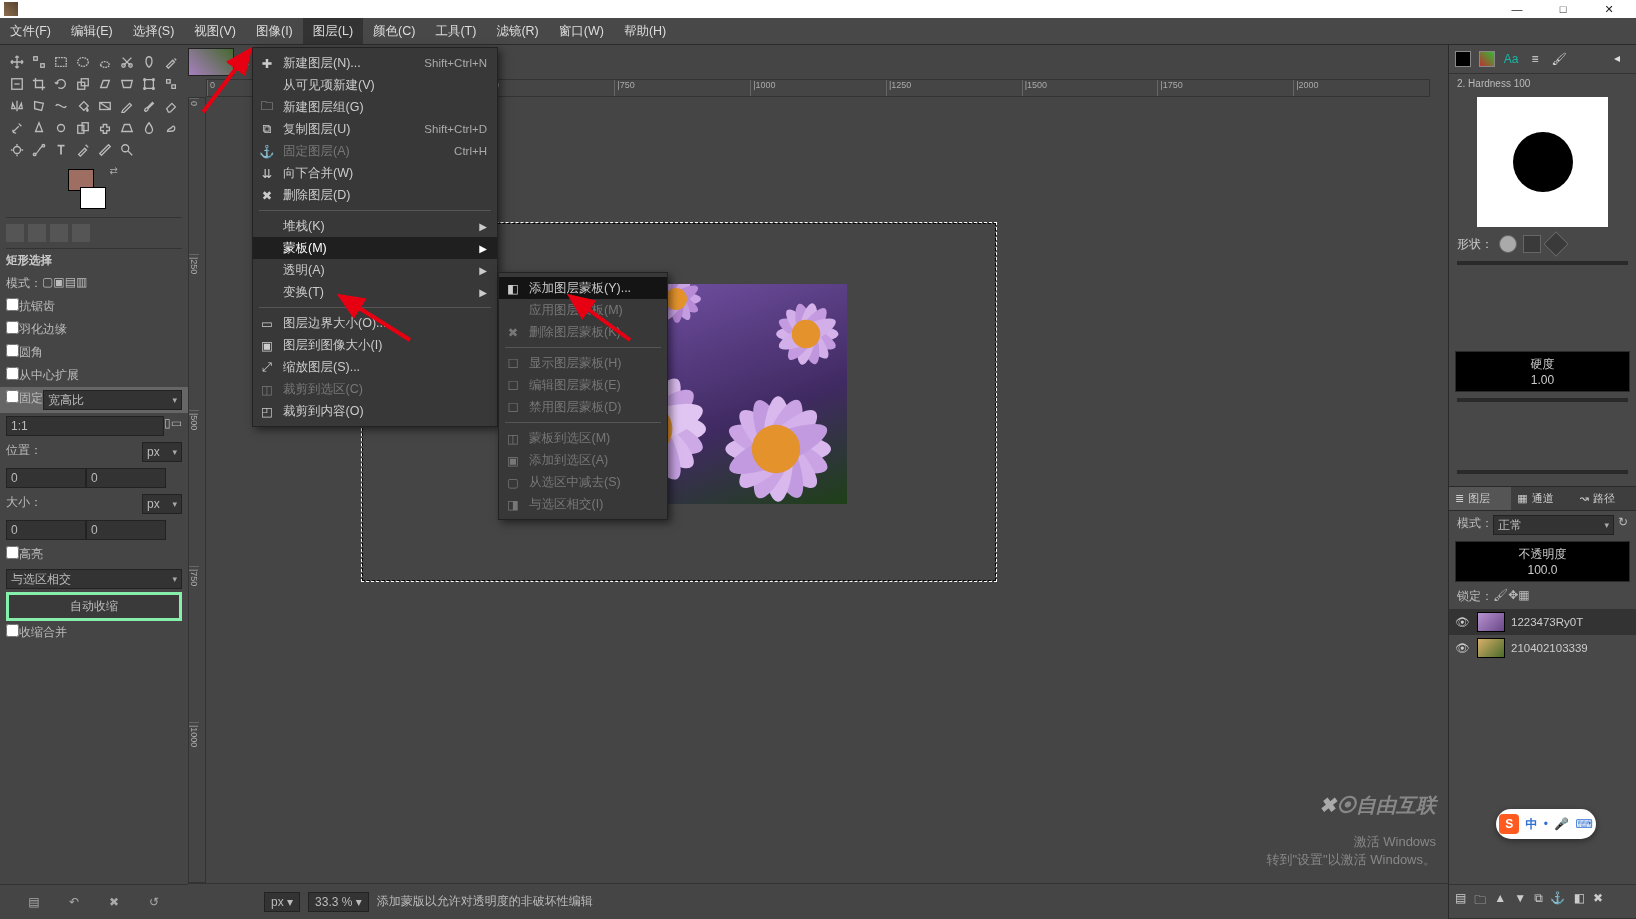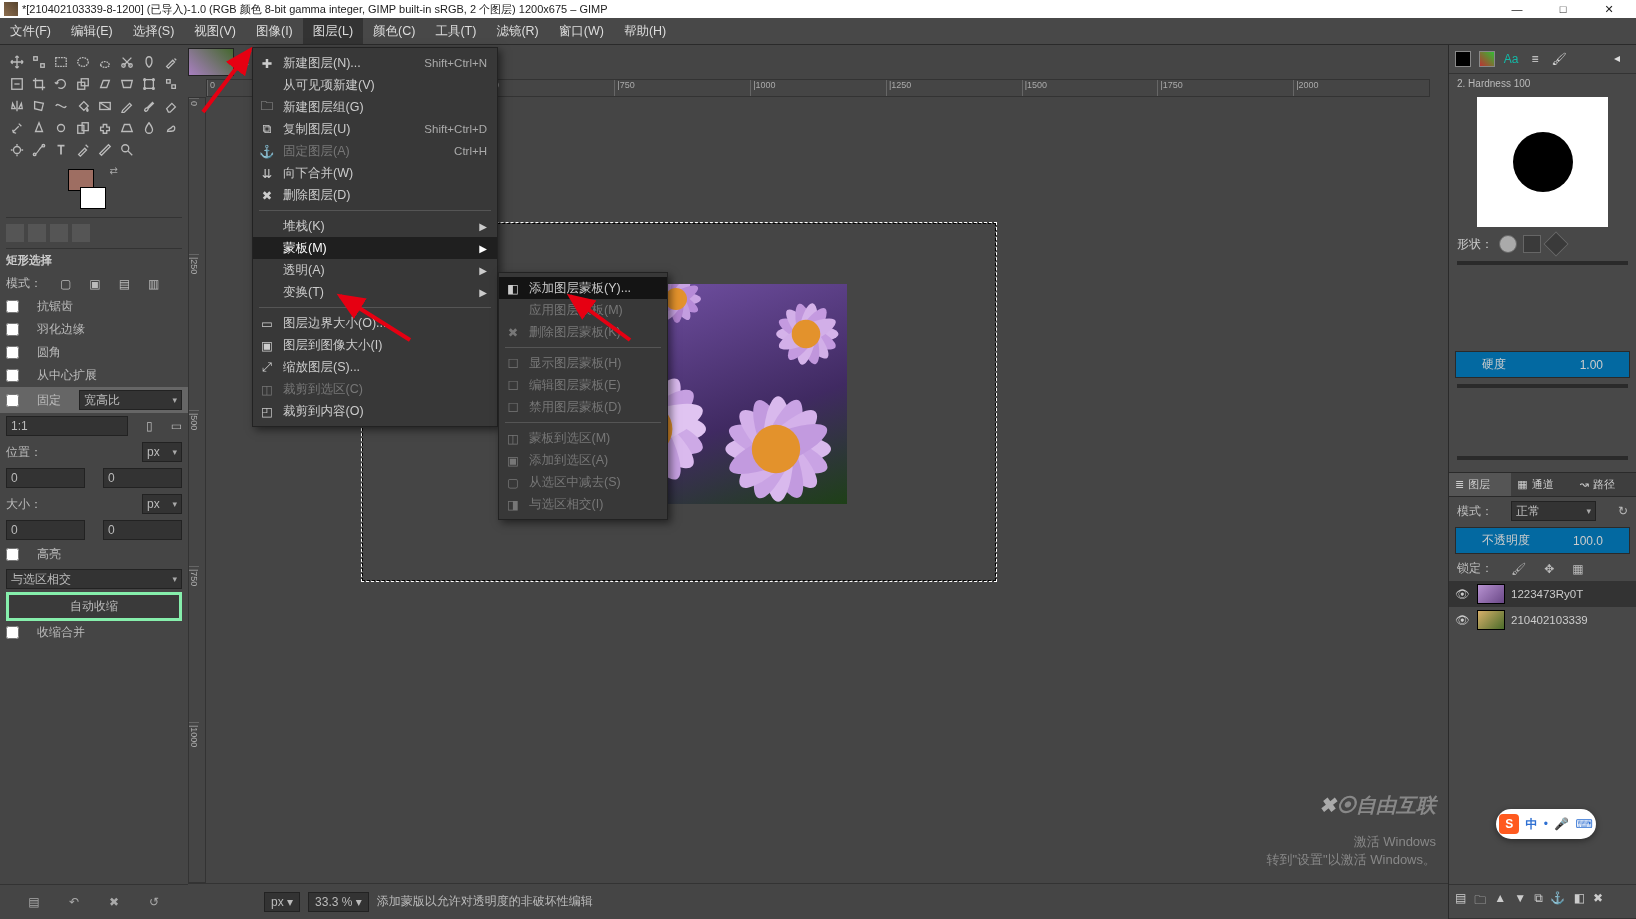--- a/index.html
+++ b/index.html
@@ -20,21 +20,21 @@
 .toolbox { position: absolute; left: 0; top: 45px; width: 188px; background: #454545; padding: 6px; }
 .toolbox-icons { display: flex; flex-wrap: wrap; gap: 0; }
 .tool { width: 22px; height: 22px; border: 1px solid transparent; display: flex; align-items: center; justify-content: center; color: #bbb; }
 .tool svg { width: 14px; height: 14px; stroke: #bbb; fill: none; stroke-width: 1.5; }
 .swatches { margin: 8px 0 8px 62px; position: relative; width: 44px; height: 40px; }
 .sw1 { position: absolute; top: 0; left: 0; width: 26px; height: 22px; background: #9e6e62; border: 1px solid #000; }
 .sw2 { position: absolute; bottom: 0; right: 6px; width: 26px; height: 22px; background: #fff; border: 1px solid #000; }
 .tab-icons { display: flex; gap: 4px; padding: 6px 0; border-top: 1px solid #333; border-bottom: 1px solid #333; }
 .tabi { width: 18px; height: 18px; background: #555; }
 .opt-title { padding: 4px 0; font-weight: bold; color: #ccc; font-size: 11.5px; font-family: Liberation Mono, monospace; }
-.opt-row { display: flex; align-items: center; gap: 18px; padding: 3px 0; font-size: 12px; color: #bbb; }
+.opt-row { display: flex; align-items: flex-start; gap: 0; padding: 3px 0; font-size: 12px; color: #bbb; }
 .opt-row.sel { background: #666; padding: 3px 6px; margin-left: -6px; margin-right: -6px; }
 .opt-row input[type=checkbox]{ accent-color: #666; }
 .field { background: #333; border: 1px solid #222; height: 20px; flex: 1; display: flex; align-items: center; padding: 0 4px; color: #bbb; position: relative; }
 .field .arrow { position: absolute; right: 4px; color: #aaa; font-size: 9px; }
 .spinner { background: #333; border: 1px solid #222; width: 80px; height: 20px; display: flex; align-items: center; padding: 0 4px; }
 .bot-icons { position: absolute; left: 0; bottom: 0; width: 188px; padding: 8px; display: flex; gap: 22px; justify-content: center; border-top: 1px solid #333; background:#454545; }
 .bi { width: 18px; height: 18px; color: #aaa; display: flex; align-items: center; justify-content: center; }
 
 
 .canvas-area { position: absolute; left: 188px; top: 45px; right: 188px; bottom: 36px; background: #454545; }
@@ -67,21 +67,21 @@
 
 
 .rightpanel { position: absolute; right: 0; top: 45px; width: 188px; bottom: 0; background: #484848; display: flex; flex-direction: column; border-left: 1px solid #2a2a2a; }
 .rp-icons { display: flex; gap: 8px; padding: 6px; border-bottom: 1px solid #333; }
 .rpi { width: 16px; height: 16px; border: 1px solid #888; }
 .brush-prev { height: 130px; margin: 4px 28px; background: #fff; display: flex; align-items: center; justify-content: center; }
 .brush-dot { width: 60px; height: 60px; background: #000; border-radius: 50%; }
 .lbl { padding: 4px 8px; color: #bbb; font-size: 10px; }
 .shaperow { display: flex; gap: 6px; padding: 4px 8px; align-items: center; }
 .shaperow .sbtn { width: 18px; height: 18px; border: 1px solid #666; background: #3a3a3a; }
-.slider-row { display: flex; padding: 4px 26px; align-items: center; justify-content: space-between; background: #0369a1; margin: 2px 6px; border: 1px solid #2a2a2a; }
+.slider-row { display: flex; padding: 4px 26px; align-items: center; justify-content: space-between; background: #000000; margin: 2px 6px; border: 1px solid #2a2a2a; flex-direction: column; }
 .section-gap { height: 80px; }
 .tabs { display: flex; border-top: 1px solid #2a2a2a; border-bottom: 1px solid #2a2a2a; background: #3e3e3e; }
 .tab { flex: 1; padding: 4px 6px; display: flex; gap: 4px; align-items: center; font-size: 11px; }
 .tab.active { background: #555; }
 .layer-row { display: flex; align-items: center; gap: 6px; padding: 3px 6px; font-size: 11.5px; }
 .layer-row .eye { width: 16px; }
 .layer-row .lthumb { width: 28px; height: 20px; background: linear-gradient(135deg, #b792d1, #6a4887); border: 1px solid #000; }
 .layer-row.sel2 { background: #333; }
 
 
@@ -90,21 +90,20 @@
 
 .watermark { position: absolute; right: 200px; bottom: 50px; font-size: 13px; color: #888; text-align: right; line-height: 1.4; }
 .logo-wm { position: absolute; right: 200px; bottom: 100px; font-size: 20px; color: #888; font-style: italic; font-weight: bold; }
 .ime { position: absolute; right: 40px; bottom: 80px; width: 100px; height: 30px; background: #fff; border-radius: 15px; box-shadow: 0 2px 6px rgba(0,0,0,.4); display: flex; align-items: center; justify-content: space-around; font-size: 12px; }
 </style>
 </head>
 <body>
 
 <div class="titlebar">
   <div class="icon"></div>
-  <span>*[210402103339-8-1200] (已导入)-1.0 (RGB 颜色 8-bit gamma integer, GIMP built-in sRGB, 2 个图层) 1200x675 – GIMP</span>
   <div class="spacer"></div>
   <div class="winbtn">—</div>
   <div class="winbtn">□</div>
   <div class="winbtn">✕</div>
 </div>
 
 <div class="menubar">
   <div class="item">文件(F)</div>
   <div class="item">编辑(E)</div>
   <div class="item">选择(S)</div>

